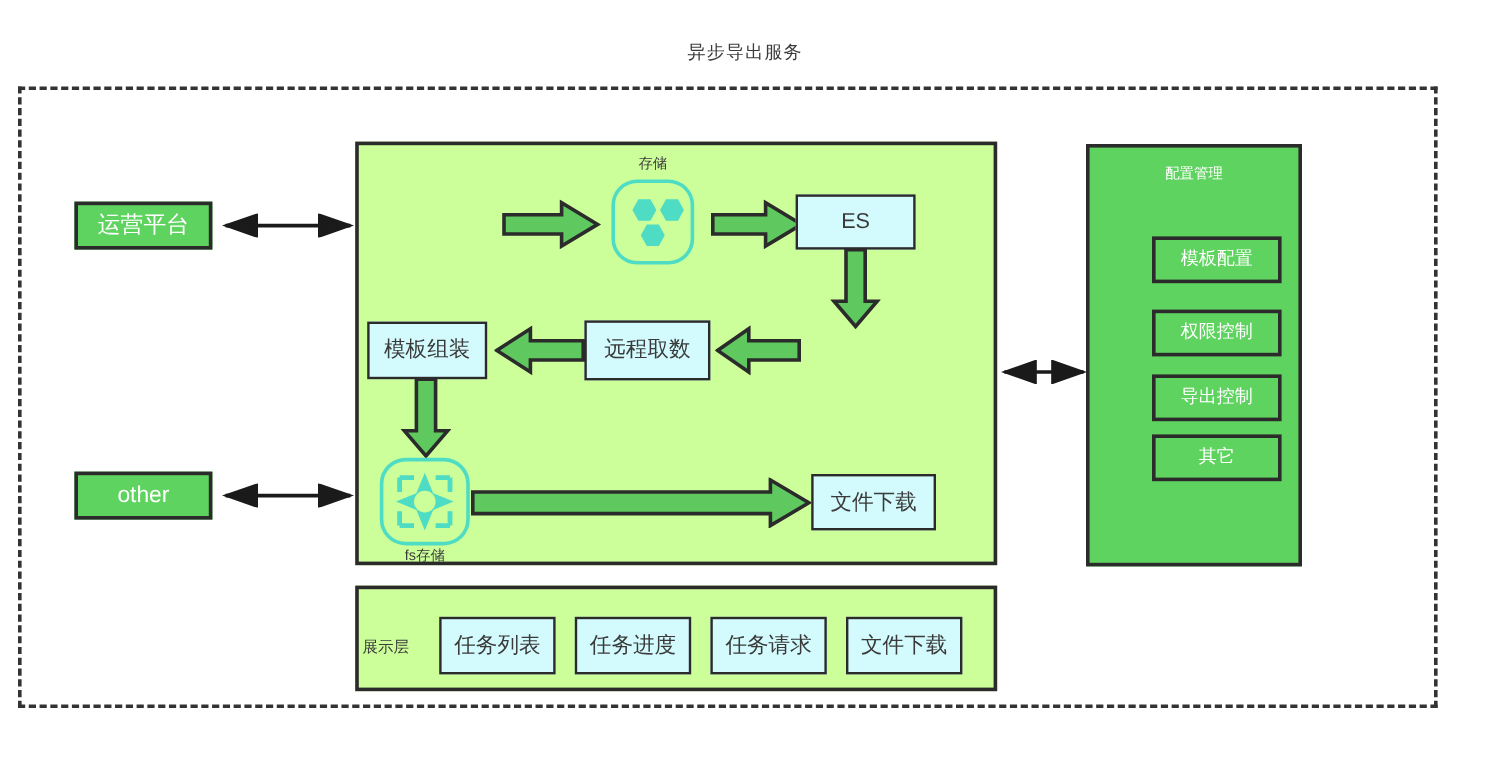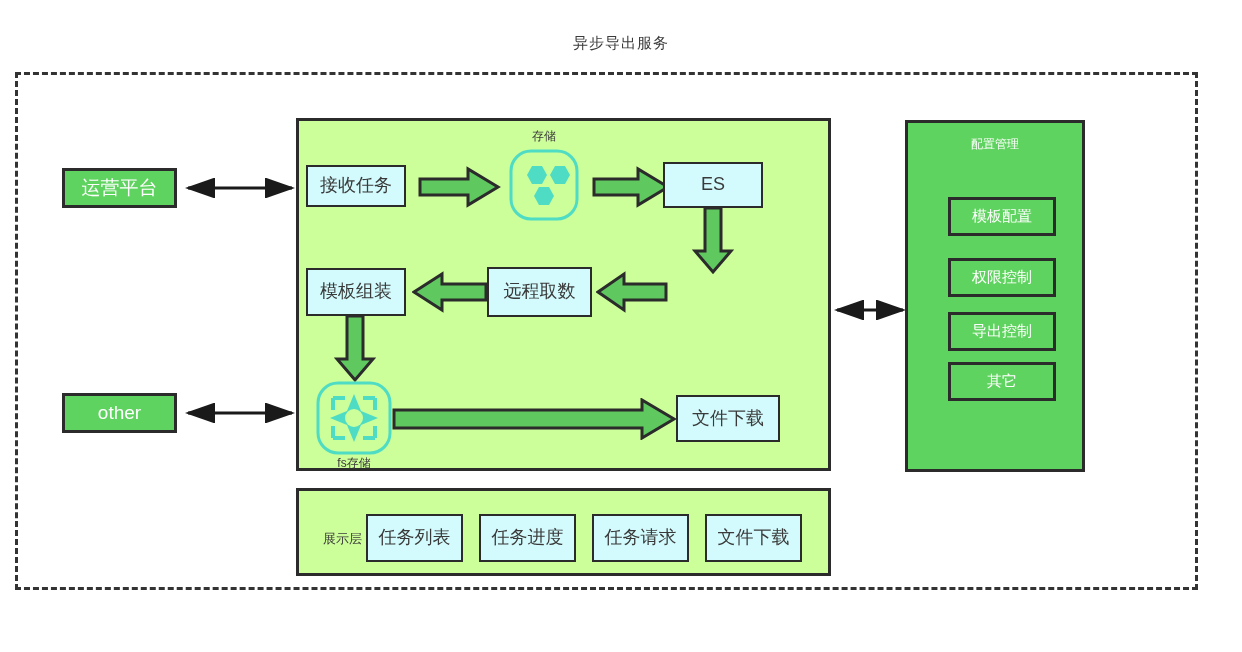--- a/index.html
+++ b/index.html
@@ -60,20 +60,21 @@
     background: #d3fbfd;
     border: 2px solid #2b2b2b;
     color: #3a3a3a;
     font-size: 18px;
   }
   .cfg-box {
     background: #5fd35f;
     border: 3px solid #2b2b2b;
     color: #ffffff;
     font-size: 15px;
+    margin-left: 12px;
   }
 
   
   .service-panel {
     position: absolute;
     left: 296px; top: 118px;
     width: 535px; height: 353px;
     background: #ccff99;
     border: 3px solid #2b2b2b;
     box-sizing: border-box;
@@ -85,21 +86,21 @@
     background: #ccff99;
     border: 3px solid #2b2b2b;
     box-sizing: border-box;
   }
   .presentation-label {
     position: absolute;
     left: 302px; top: 530px;
     width: 60px;
     font-size: 13px;
     color: #3b3b3b;
-    text-align: right;
+    text-align: left;
   }
 
   
   .config-panel {
     position: absolute;
     left: 905px; top: 120px;
     width: 180px; height: 352px;
     background: #5fd35f;
     border: 3px solid #2b2b2b;
     box-sizing: border-box;
@@ -167,23 +168,20 @@
   <svg class="thin-arrow" style="left:180px; top:403px;" width="120" height="20">
     <line x1="8" y1="10" x2="112" y2="10" stroke="#1a1a1a" stroke-width="3" marker-end="url(#ahL1)" marker-start="url(#ahR1)"></line>
   </svg>
 
   <svg class="thin-arrow" style="left:831px; top:300px;" width="78" height="20">
     <line x1="6" y1="10" x2="72" y2="10" stroke="#1a1a1a" stroke-width="3" marker-end="url(#ahL1)" marker-start="url(#ahR1)"></line>
   </svg>
 
   <div class="service-panel"></div>
 
-  <div class="box blue-box" style="left:306px; top:165px; width:100px; height:42px;">
-    <span>接收任务</span>
-  </div>
 
   <svg class="block-arrow" style="left:418px; top:166px;" width="84" height="42">
     <polygon points="2,13 50,13 50,3 80,21 50,39 50,29 2,29" fill="#5fc95f" stroke="#2b2b2b" stroke-width="3" stroke-linejoin="miter"></polygon>
   </svg>
 
   <div class="icon-wrap" style="left:508px; top:148px; width:72px; height:74px;">
     <svg width="72" height="74" viewBox="0 0 72 74">
       <rect x="3" y="3" width="66" height="68" rx="20" ry="20" fill="none" stroke="#4FDCC4" stroke-width="3"></rect>
       <polygon points="24,18 34,18 39,27 34,36 24,36 19,27" fill="#4FDCC4"></polygon>
       <polygon points="47,18 57,18 62,27 57,36 47,36 42,27" fill="#4FDCC4"></polygon>

